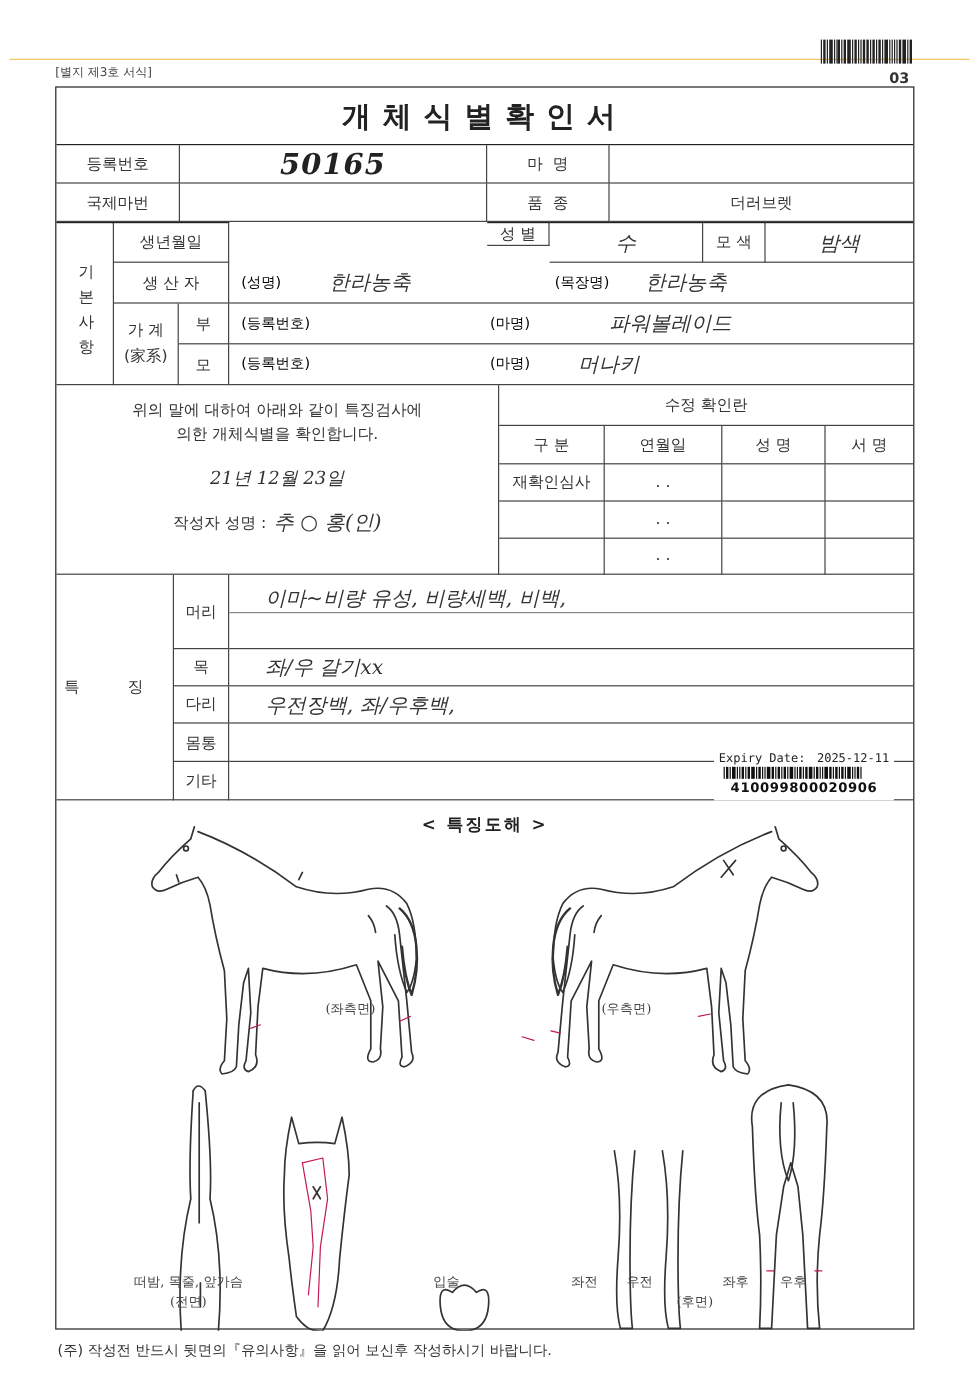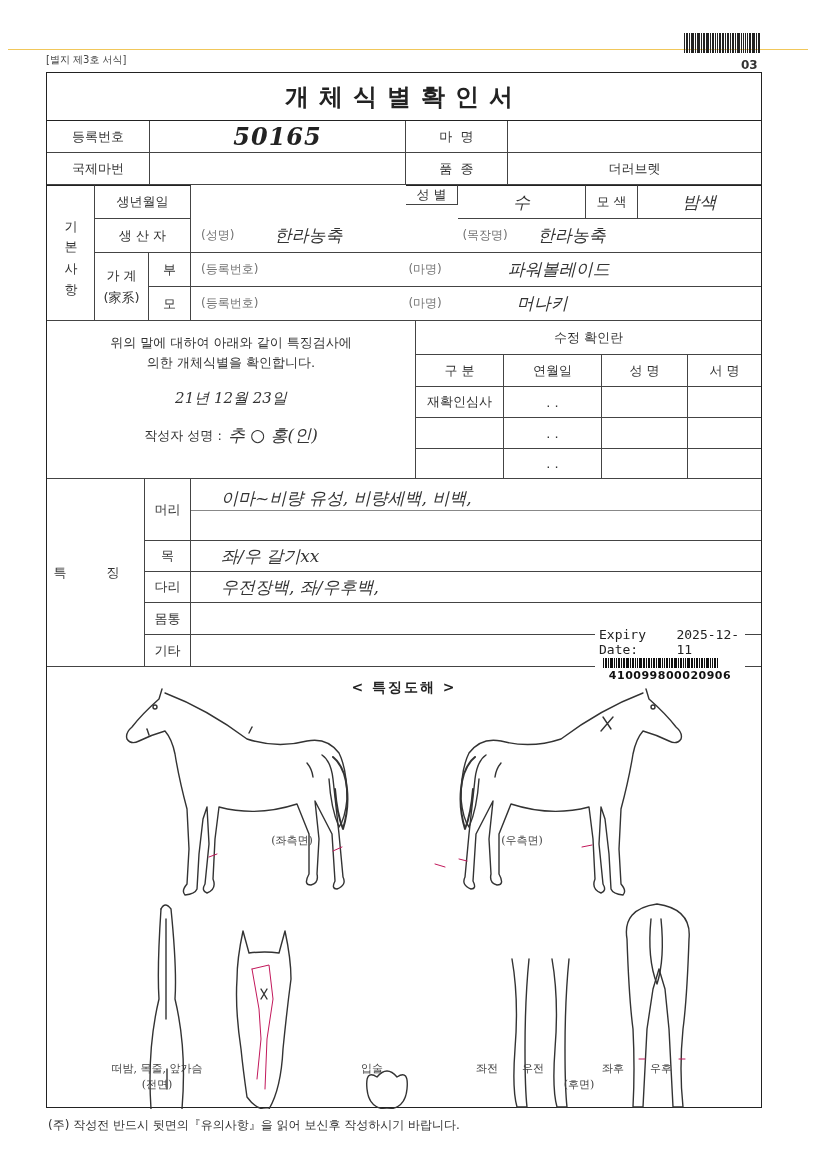--- a/index.html
+++ b/index.html
@@ -15,28 +15,28 @@
   .frame { position: absolute; left: 46px; top: 72px; width: 716px; height: 1036px; border: 1.5px solid #222; }
 
   .title-row { position: absolute; left: 0; top: 0; width: 100%; height: 48px; border-bottom: 1px solid #222; display: flex; align-items: center; justify-content: center; }
   .title-row span { font-size: 24px; font-weight: bold; letter-spacing: 10px; color: #222; }
 
   .cell { position: absolute; border-right: 1px solid #444; border-bottom: 1px solid #444; display: flex; align-items: center; justify-content: center; font-size: 13px; color: #333; }
   .cell.left { justify-content: flex-start; padding-left: 10px; }
   .noright { border-right: none; }
   .hand { font-family: "DejaVu Serif", serif; font-style: italic; color: #333; font-size: 17px; }
   .hand.bold { font-weight: bold; font-size: 24px; color: #222; letter-spacing: 1px; }
-  .small { font-size: 12px; color: #737373; }
+  .small { font-size: 12px; color: #000000; }
 
   .vlabel { flex-direction: column; line-height: 26px; }
 
   .lines { position: absolute; left: 0; right: 0; height: 1px; background: #444; }
 
   .barcode-sticker { position: absolute; left: 548px; top: 554px; width: 150px; height: 40px; background: #fff; }
-  .barcode-sticker .exp { display: flex; justify-content: space-between; font-family: "DejaVu Sans Mono", monospace; font-size: 13px; color: #222; padding: 0 4px; }
+  .barcode-sticker .exp { display: flex; justify-content: space-between; font-family: "DejaVu Sans Mono", monospace; font-size: 10px; color: #222; padding: 0 4px; }
   .barcode-sticker .bars { height: 10px; margin: 1px 8px; display: flex; gap: 1px; }
   .barcode-sticker .bars span { background: #111; }
   .barcode-sticker .num { text-align: center; font-size: 11px; font-weight: bold; color: #111; letter-spacing: 0.5px; }
 
   .diagram-title { position: absolute; left: 0; width: 100%; top: 606px; text-align: center; font-size: 14px; font-weight: bold; color: #222; letter-spacing: 2px; }
   .diagram-svg { position: absolute; left: 0; top: 596px; }
   .cap { position: absolute; font-family: "DejaVu Serif", serif; font-size: 11px; color: #444; text-align: center; }
 
   .footnote { position: absolute; left: 48px; top: 1117px; font-size: 12px; color: #333; }
 </style>
@@ -127,21 +127,21 @@
     <span class="small">(등록번호)</span>
     <span style="display:inline-block;width:150px;"></span>
     <span class="small" style="margin-left:0;">(마명)</span>
     <span class="hand" style="margin-left:66px;">파워볼레이드</span>
   </div>
   <div class="cell" style="left:102px;top:214px;width:42px;height:34px;">모</div>
   <div class="cell left noright" style="left:144px;top:214px;width:570px;height:34px;">
     <span class="small">(등록번호)</span>
     <span style="display:inline-block;width:150px;"></span>
     <span class="small">(마명)</span>
-    <span class="hand" style="margin-left:75px;">머나키</span>
+    <span class="hand" style="margin-left:40px;">머나키</span>
   </div>
 
   <div class="cell" style="left:0;top:248px;width:369px;height:158px;flex-direction:column;justify-content:flex-start;padding-top:12px;">
     <div style="line-height:20px;">위의 말에 대하여 아래와 같이 특징검사에</div>
     <div style="line-height:20px;">의한 개체식별을 확인합니다.</div>
     <div class="hand" style="margin-top:16px;font-size:15px;">21년 12월 23일</div>
     <div style="margin-top:16px;display:flex;align-items:center;gap:6px;">
       <span>작성자 성명 :</span>
       <span class="hand">추 ○ 홍(인)</span>
     </div>

